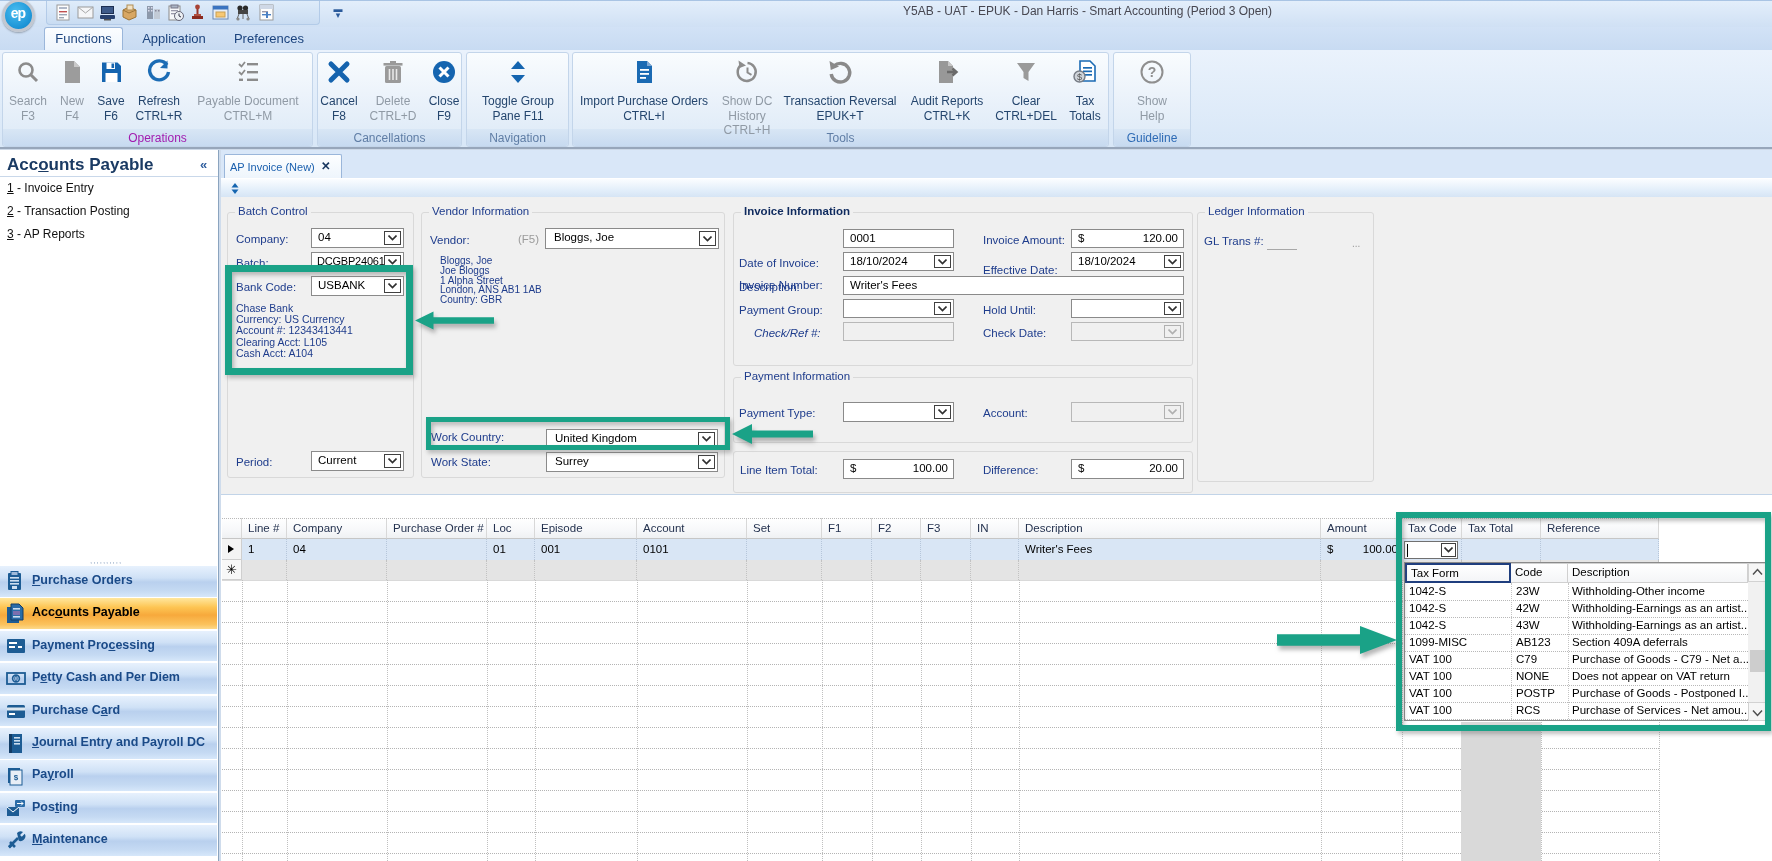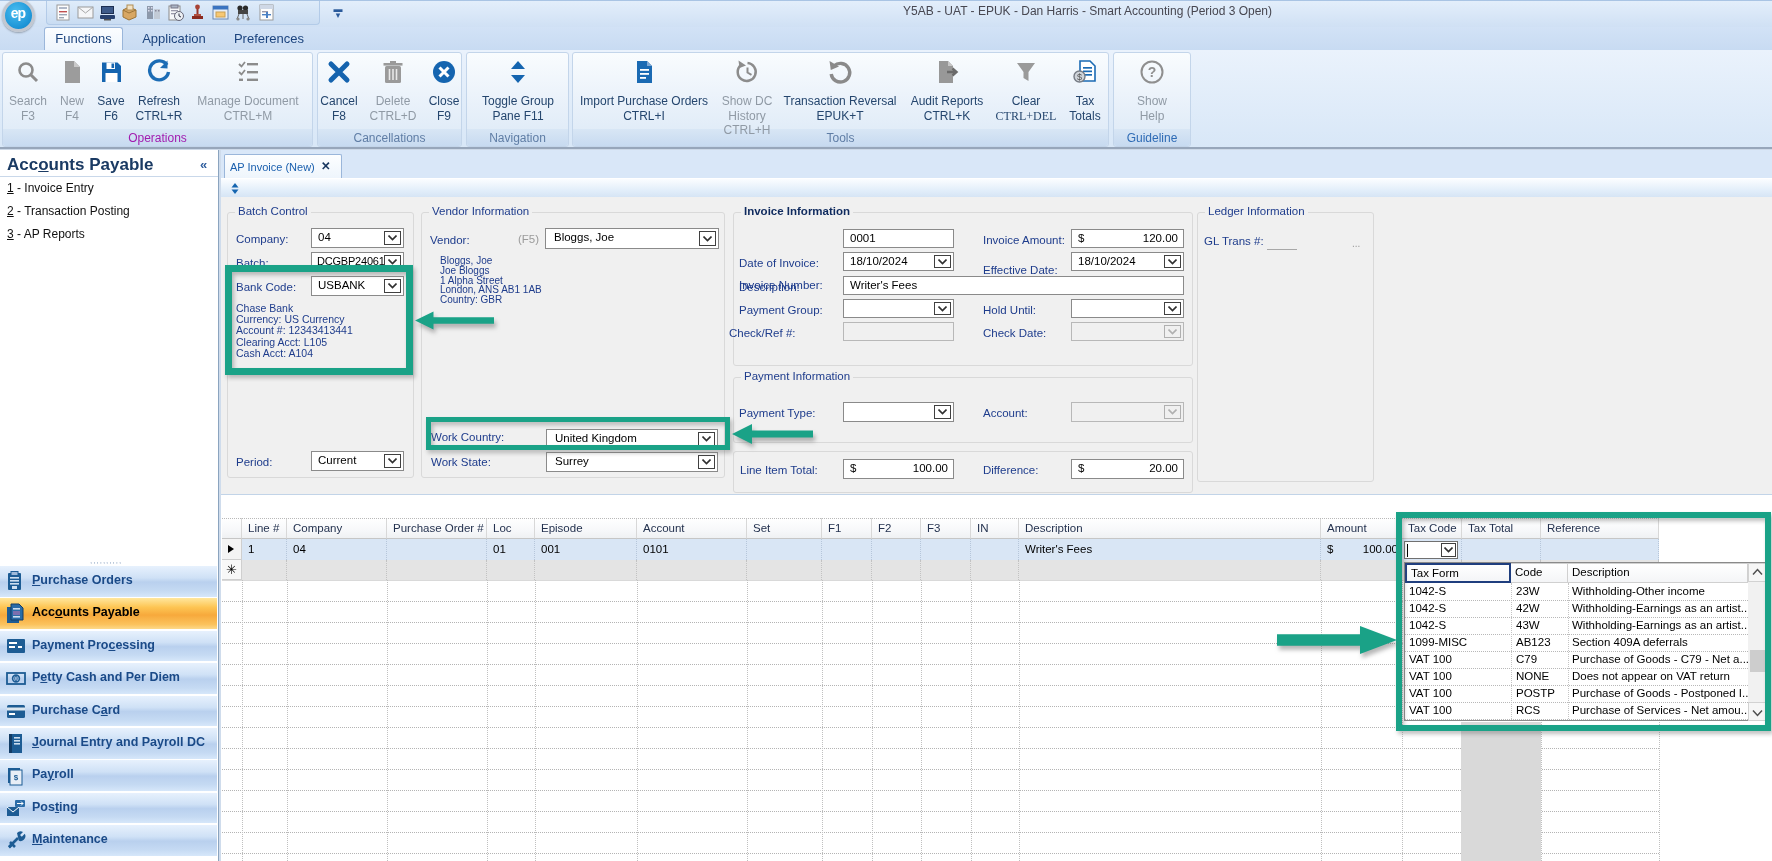--- a/index.html
+++ b/index.html
@@ -131,41 +131,41 @@
 <div class="abs" style="left:1114px;top:129px;width:76px;height:17px;background:linear-gradient(#d8e6f5,#c7daf0);border-radius:0 0 3px 3px;"></div>
 <div class="abs" style="left:1113px;top:131px;width:78px;text-align:center;font-size:12px;color:#2e6bb5;">Guideline</div>
 <div class="rbtxt ds" style="left:-62px;top:95.0px;width:180px;">Search</div>
 <div class="rbtxt ds" style="left:-62px;top:109.5px;width:180px;">F3</div>
 <div class="rbtxt ds" style="left:-18px;top:95.0px;width:180px;">New</div>
 <div class="rbtxt ds" style="left:-18px;top:109.5px;width:180px;">F4</div>
 <div class="rbtxt en" style="left:21px;top:95.0px;width:180px;">Save</div>
 <div class="rbtxt en" style="left:21px;top:109.5px;width:180px;">F6</div>
 <div class="rbtxt en" style="left:69px;top:95.0px;width:180px;">Refresh</div>
 <div class="rbtxt en" style="left:69px;top:109.5px;width:180px;">CTRL+R</div>
-<div class="rbtxt ds" style="left:158px;top:95.0px;width:180px;">Manage Document</div>
+<div class="rbtxt ds" style="left:158px;top:95.0px;width:180px;">Payable Document</div>
 <div class="rbtxt ds" style="left:158px;top:109.5px;width:180px;">CTRL+M</div>
 <div class="rbtxt en" style="left:249px;top:95.0px;width:180px;">Cancel</div>
 <div class="rbtxt en" style="left:249px;top:109.5px;width:180px;">F8</div>
 <div class="rbtxt ds" style="left:303px;top:95.0px;width:180px;">Delete</div>
 <div class="rbtxt ds" style="left:303px;top:109.5px;width:180px;">CTRL+D</div>
 <div class="rbtxt en" style="left:354px;top:95.0px;width:180px;">Close</div>
 <div class="rbtxt en" style="left:354px;top:109.5px;width:180px;">F9</div>
 <div class="rbtxt en" style="left:428px;top:95.0px;width:180px;">Toggle Group</div>
 <div class="rbtxt en" style="left:428px;top:109.5px;width:180px;">Pane F11</div>
 <div class="rbtxt en" style="left:554px;top:95.0px;width:180px;">Import Purchase Orders</div>
 <div class="rbtxt en" style="left:554px;top:109.5px;width:180px;">CTRL+I</div>
 <div class="rbtxt ds" style="left:657px;top:95.0px;width:180px;">Show DC</div>
 <div class="rbtxt ds" style="left:657px;top:109.5px;width:180px;">History</div>
 <div class="rbtxt ds" style="left:657px;top:124.0px;width:180px;">CTRL+H</div>
 <div class="rbtxt en" style="left:750px;top:95.0px;width:180px;">Transaction Reversal</div>
 <div class="rbtxt en" style="left:750px;top:109.5px;width:180px;">EPUK+T</div>
 <div class="rbtxt en" style="left:857px;top:95.0px;width:180px;">Audit Reports</div>
 <div class="rbtxt en" style="left:857px;top:109.5px;width:180px;">CTRL+K</div>
 <div class="rbtxt en" style="left:936px;top:95.0px;width:180px;">Clear</div>
-<div class="rbtxt en" style="left:936px;top:109.5px;width:180px;font-family:Liberation Serif, serif;">CTRL+DEL</div>
+<div class="rbtxt en" style="left:936px;top:109.5px;width:180px;">CTRL+DEL</div>
 <div class="rbtxt en" style="left:995px;top:95.0px;width:180px;">Tax</div>
 <div class="rbtxt en" style="left:995px;top:109.5px;width:180px;">Totals</div>
 <div class="rbtxt ds" style="left:1062px;top:95.0px;width:180px;">Show</div>
 <div class="rbtxt ds" style="left:1062px;top:109.5px;width:180px;">Help</div>
 <svg class="abs" style="left:15px;top:59px" width="26" height="26" viewBox="0 0 26 26">
     <circle cx="11" cy="11" r="6.5" fill="none" stroke="#8c8c8c" stroke-width="2.6"></circle>
     <line x1="16" y1="16" x2="22" y2="22" stroke="#8c8c8c" stroke-width="3"></line>
   </svg>
 <svg class="abs" style="left:59px;top:59px" width="26" height="26" viewBox="0 0 26 26">
     <path d="M6 2 L15 2 L21 8 L21 24 L6 24 Z" fill="#9c9c9c"></path>
@@ -429,21 +429,21 @@
     </div>
   </div>
 <div class="lbl" style="left:983px;top:304px;">Hold Until:</div>
 <div class="fld" style="left:1071px;top:299px;width:113px;height:19px;padding:2px 0 0 6px;">
     <div class="cbtn" style="">
       <svg width="9" height="6" viewBox="0 0 9 6">
         <path d="M0.5 0.5 L4.5 4.5 L8.5 0.5" fill="none" stroke="#303030" stroke-width="1.6"></path>
       </svg>
     </div>
   </div>
-<div class="lbl" style="left:729px;top:327px;">Check/Ref #:</div>
+<div class="lbl" style="left:754px;top:327px;font-style:italic;">Check/Ref #:</div>
 <div class="fld dis" style="left:843px;top:322px;width:111px;height:19px;padding:2px 5px 0 6px;"></div>
 <div class="lbl" style="left:983px;top:327px;">Check Date:</div>
 <div class="fld dis" style="left:1071px;top:322px;width:113px;height:19px;padding:2px 0 0 6px;">
     <div class="cbtn" style="background:#f0f0f0;border-color:#b0b0b0;">
       <svg width="9" height="6" viewBox="0 0 9 6">
         <path d="M0.5 0.5 L4.5 4.5 L8.5 0.5" fill="none" stroke="#b0b0b0" stroke-width="1.6"></path>
       </svg>
     </div>
   </div>
 <div class="lbl" style="left:739px;top:407px;">Payment Type:</div>

